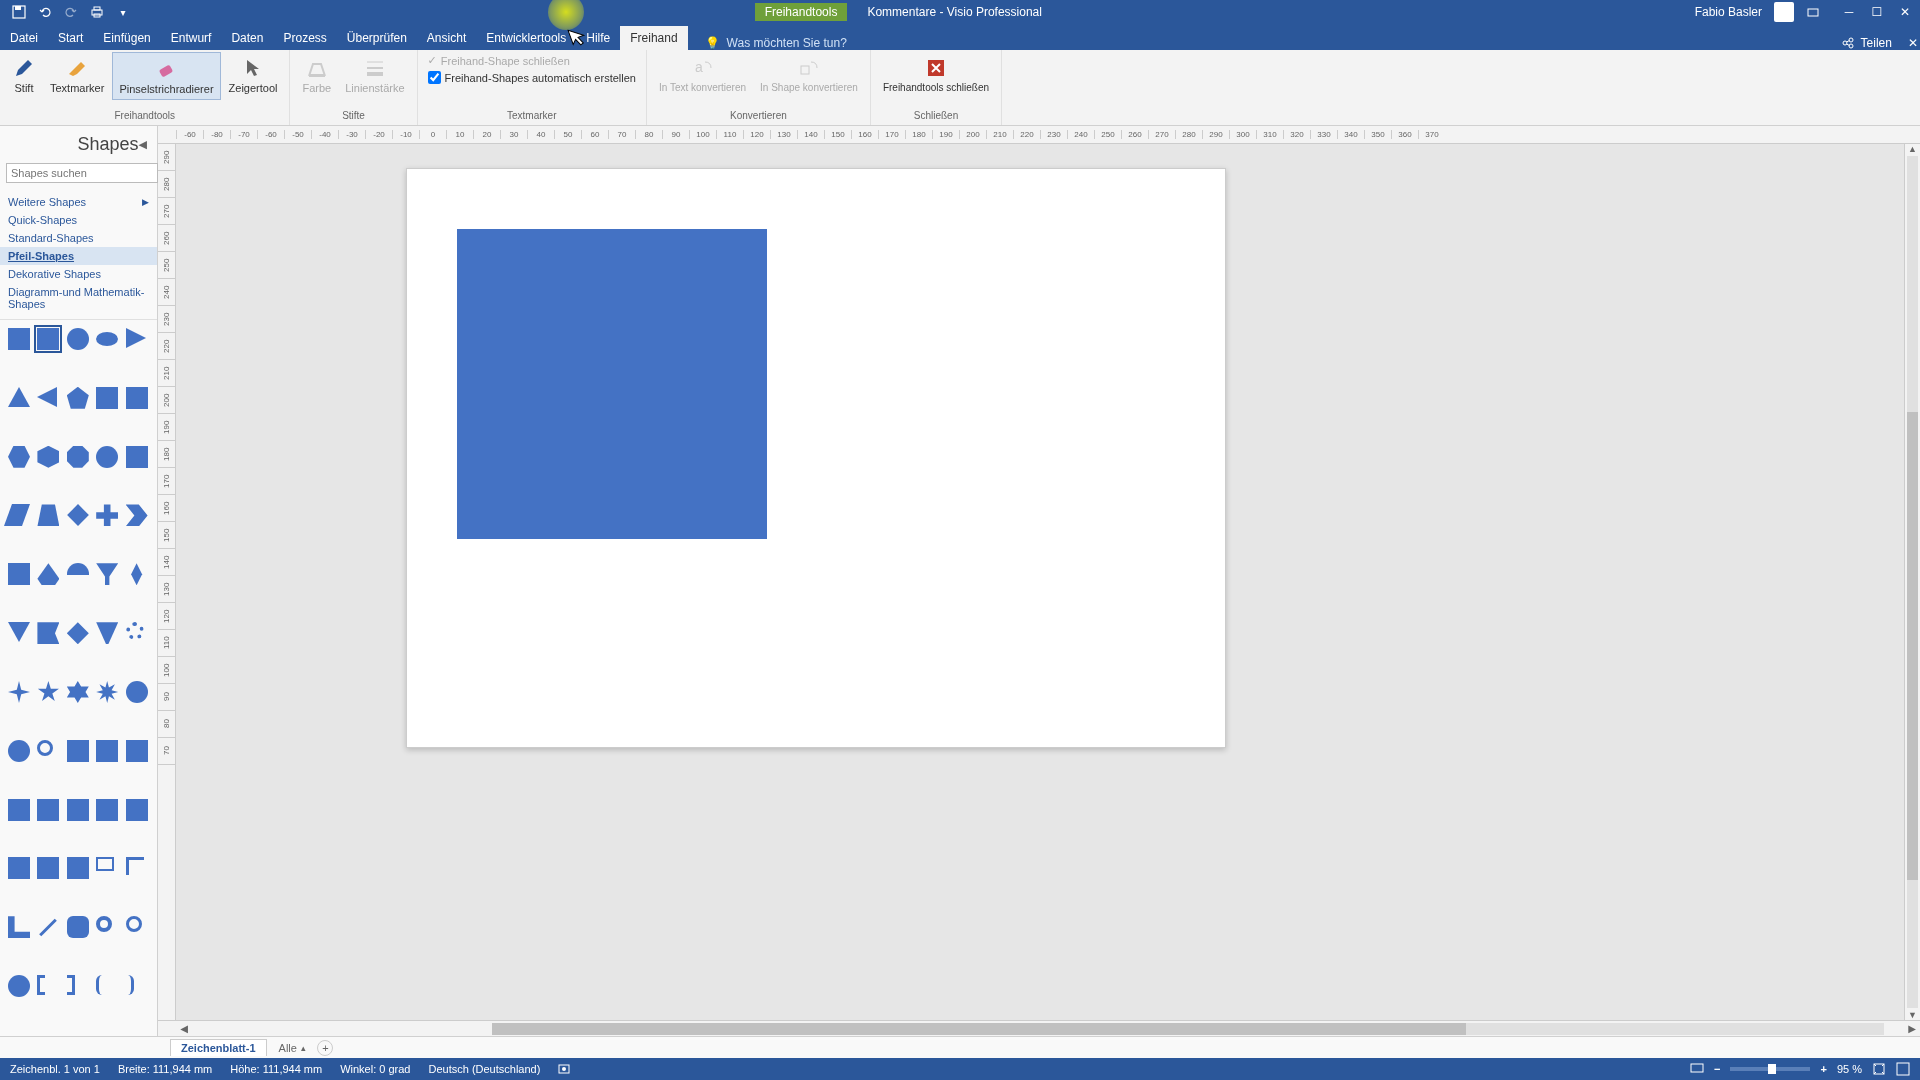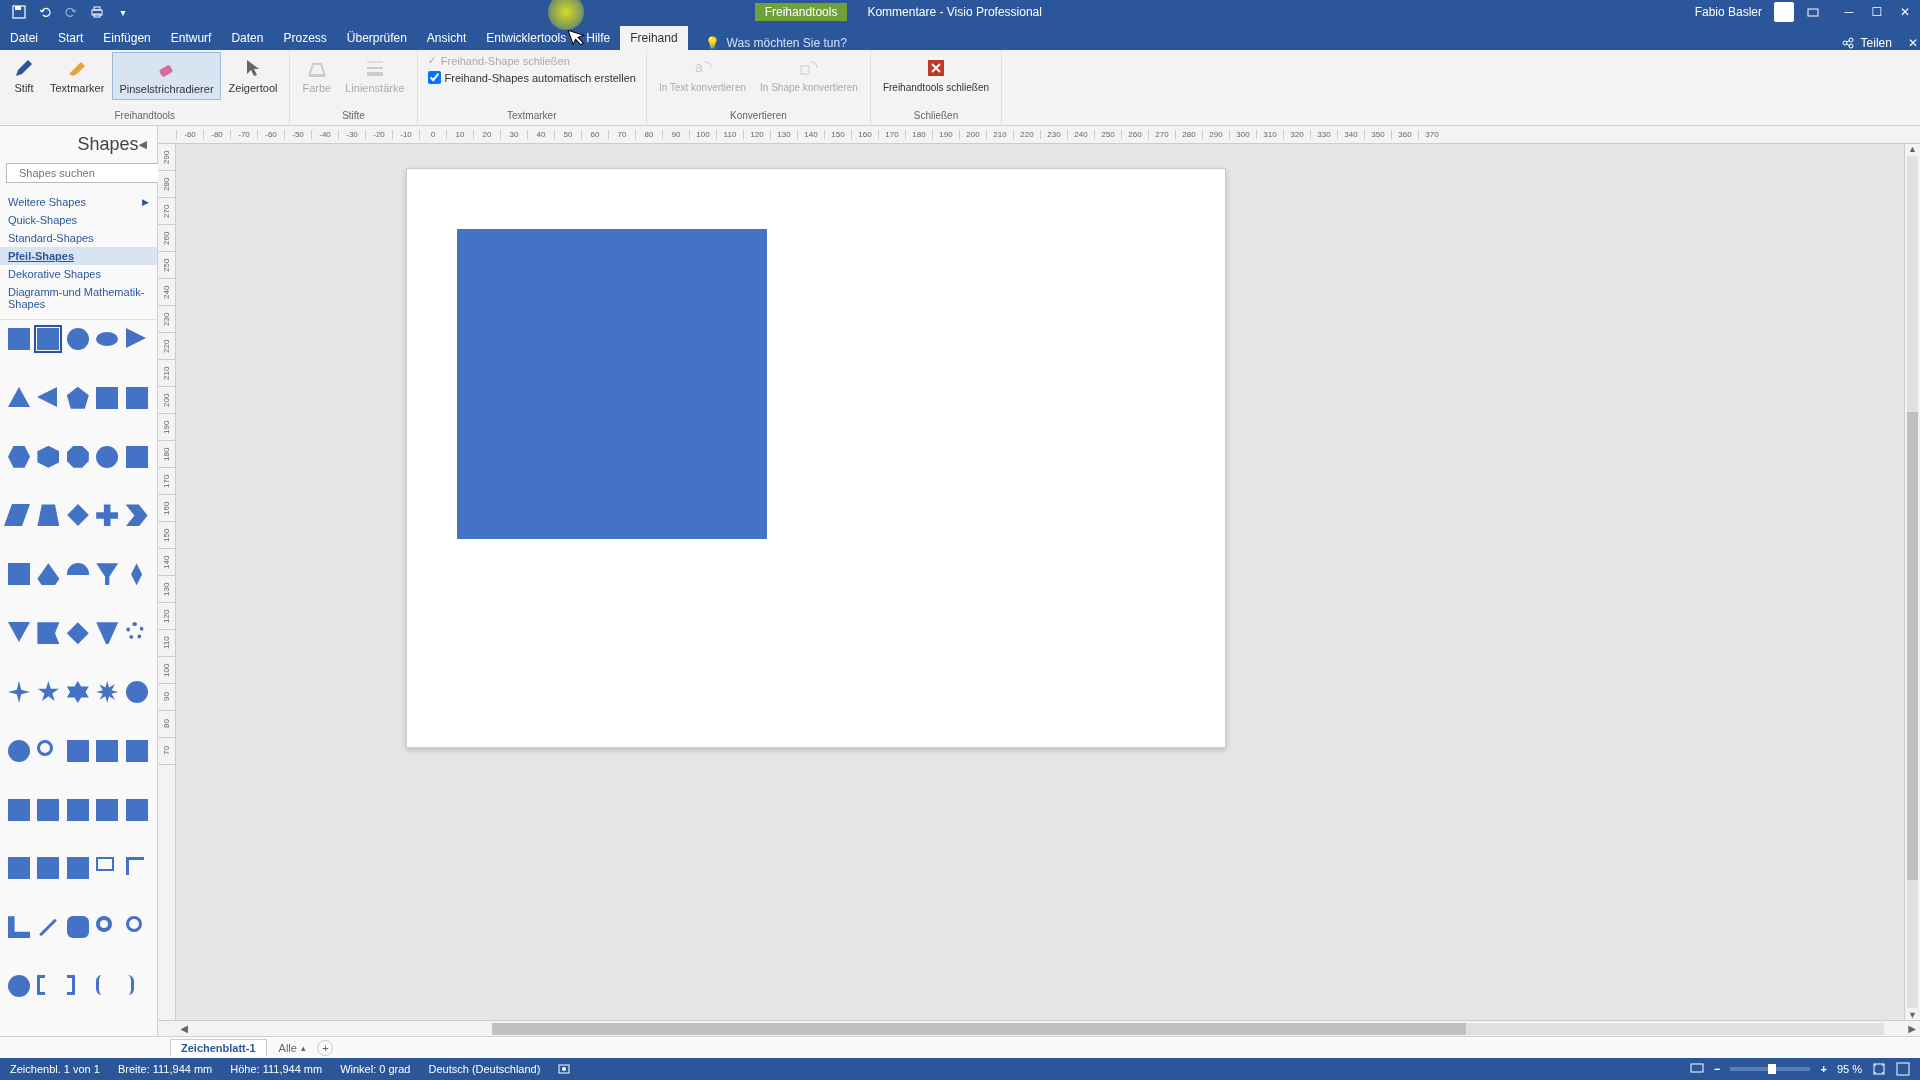--- a/index.html
+++ b/index.html
@@ -41,21 +41,21 @@
 .ribbon-col { display: flex; flex-direction: column; justify-content: center; }
 
 
 .main { display: flex; height: calc(100vh - 24px - 26px - 76px - 22px - 22px); }
 
 
 .shapes-panel { width: 158px; background: #f9f9f9; border-right: 1px solid #d0d0d0; display: flex; flex-direction: column; }
 .shapes-header { display: flex; align-items: center; justify-content: flex-end; padding: 8px 10px 4px; }
 .shapes-title { font-size: 18px; color: #444; }
 .shapes-search { display: flex; padding: 4px 6px; gap: 2px; }
-.shapes-search input { flex: 1; border: 1px solid #bbb; padding: 2px 12px; font-size: 11px; height: 20px; }
+.shapes-search input { flex: 1; border: 1px solid #bbb; padding: 2px 4px; font-size: 11px; height: 20px; }
 .shapes-search-btn { width: 20px; height: 20px; border: 1px solid #bbb; background: #fff; display: flex; align-items: center; justify-content: center; }
 .shapes-cats { padding: 6px 0; border-bottom: 1px solid #e0e0e0; }
 .shapes-cat { padding: 3px 8px; font-size: 11px; color: #2b579a; cursor: pointer; display: flex; align-items: center; justify-content: space-between; }
 .shapes-cat.selected { background: #d8e4f2; font-weight: bold; text-decoration: underline; }
 .shapes-grid { flex: 1; overflow-y: auto; display: grid; grid-template-columns: repeat(5, 1fr); gap: 6px; padding: 8px; }
 .shape-item { width: 22px; height: 22px; background: #4472c4; display: inline-block; }
 .shape-item.selected { outline: 2px solid #2b579a; outline-offset: 1px; background: #4472c4; }
 
 
 .canvas-area { flex: 1; display: flex; flex-direction: column; background: #e6e6e6; position: relative; }

